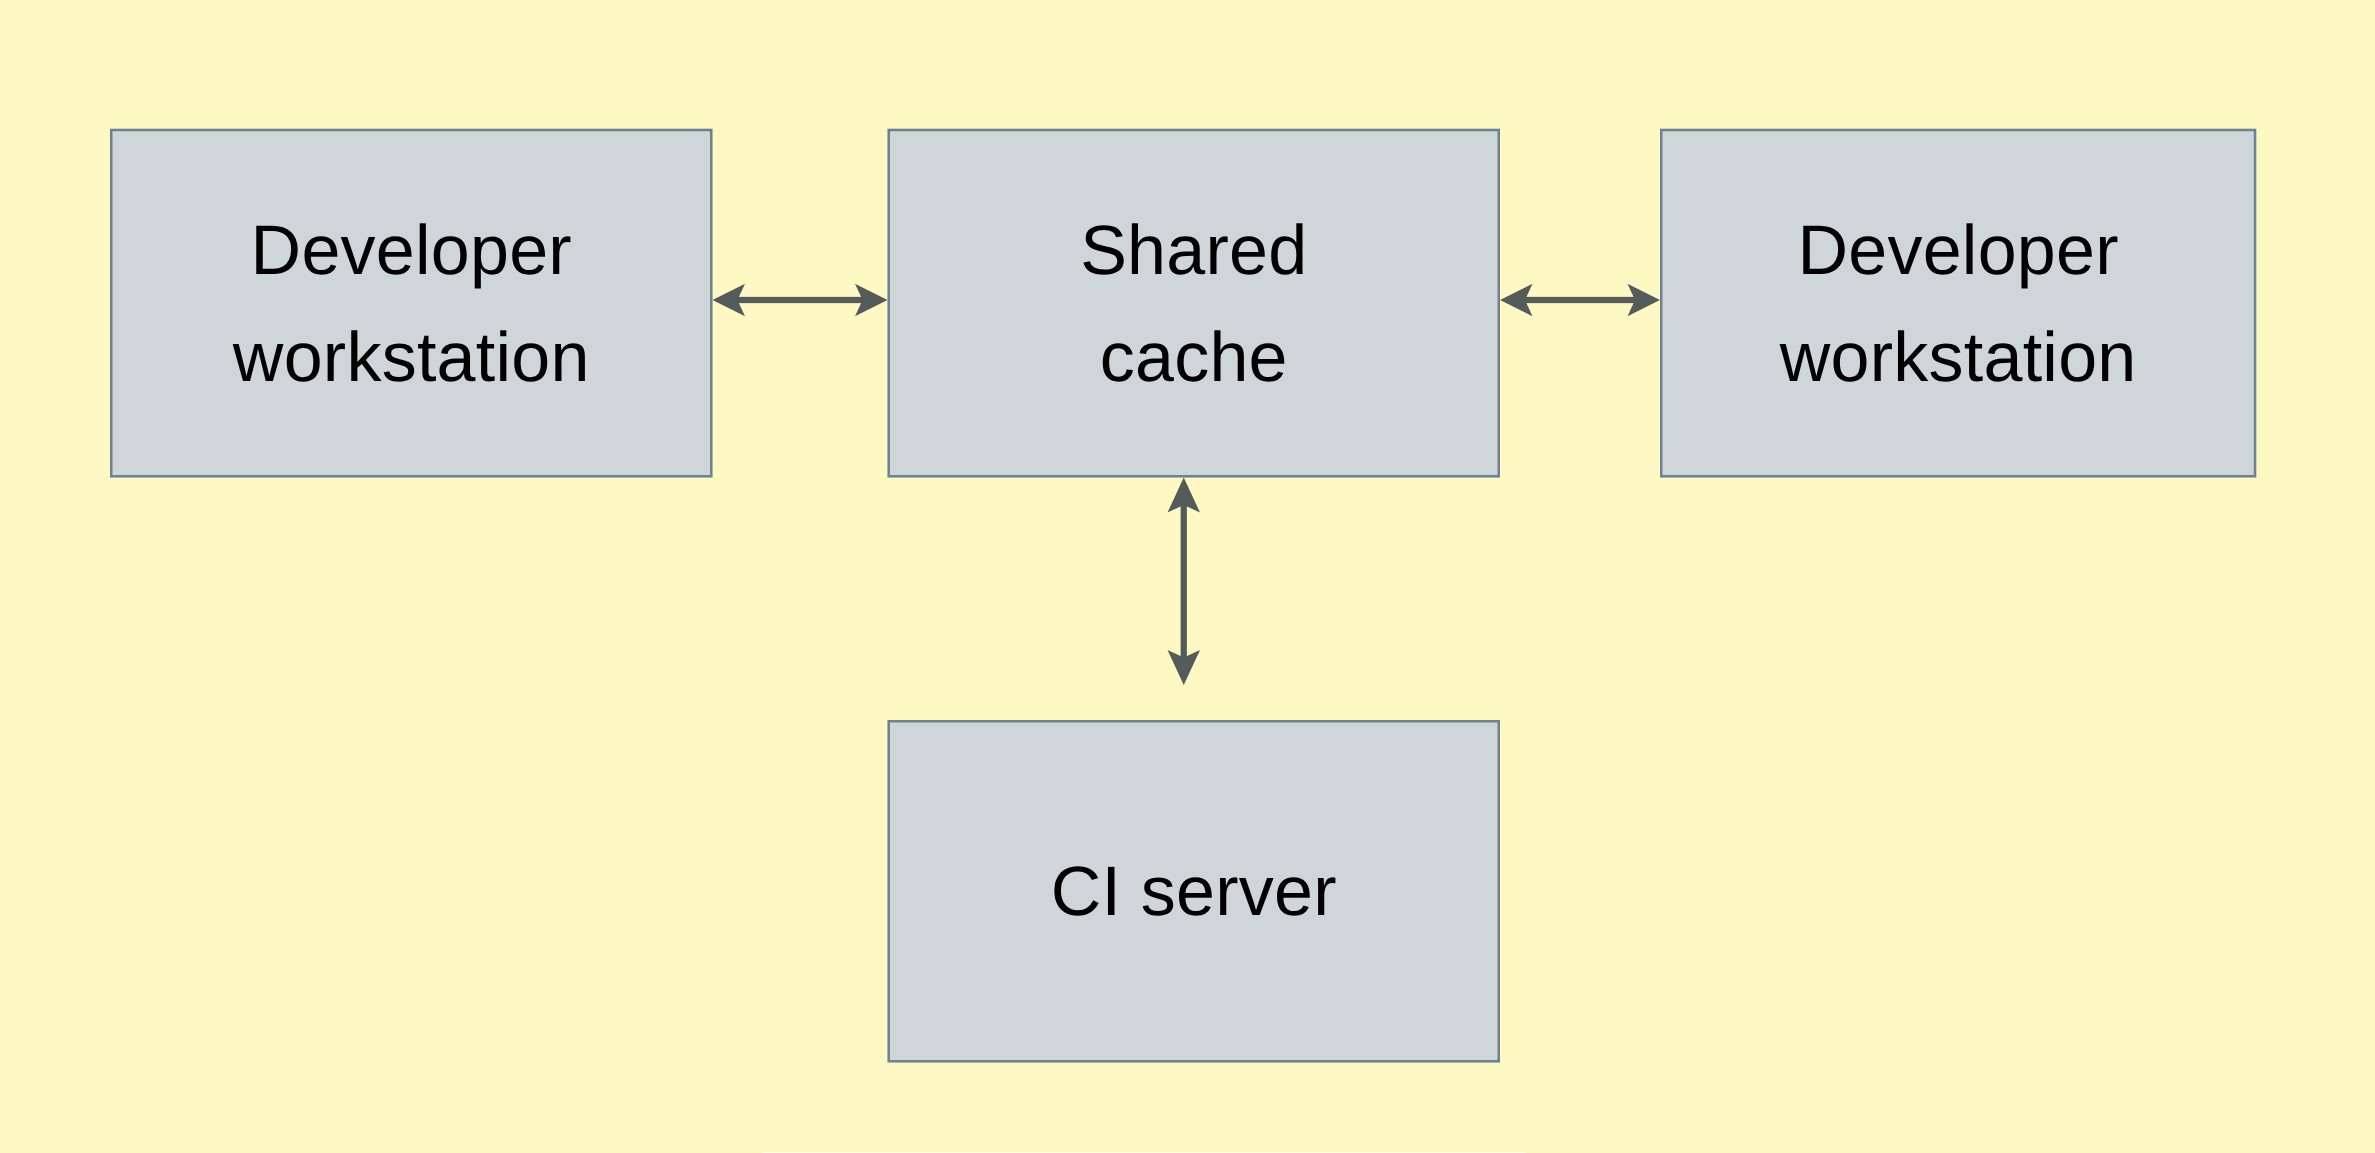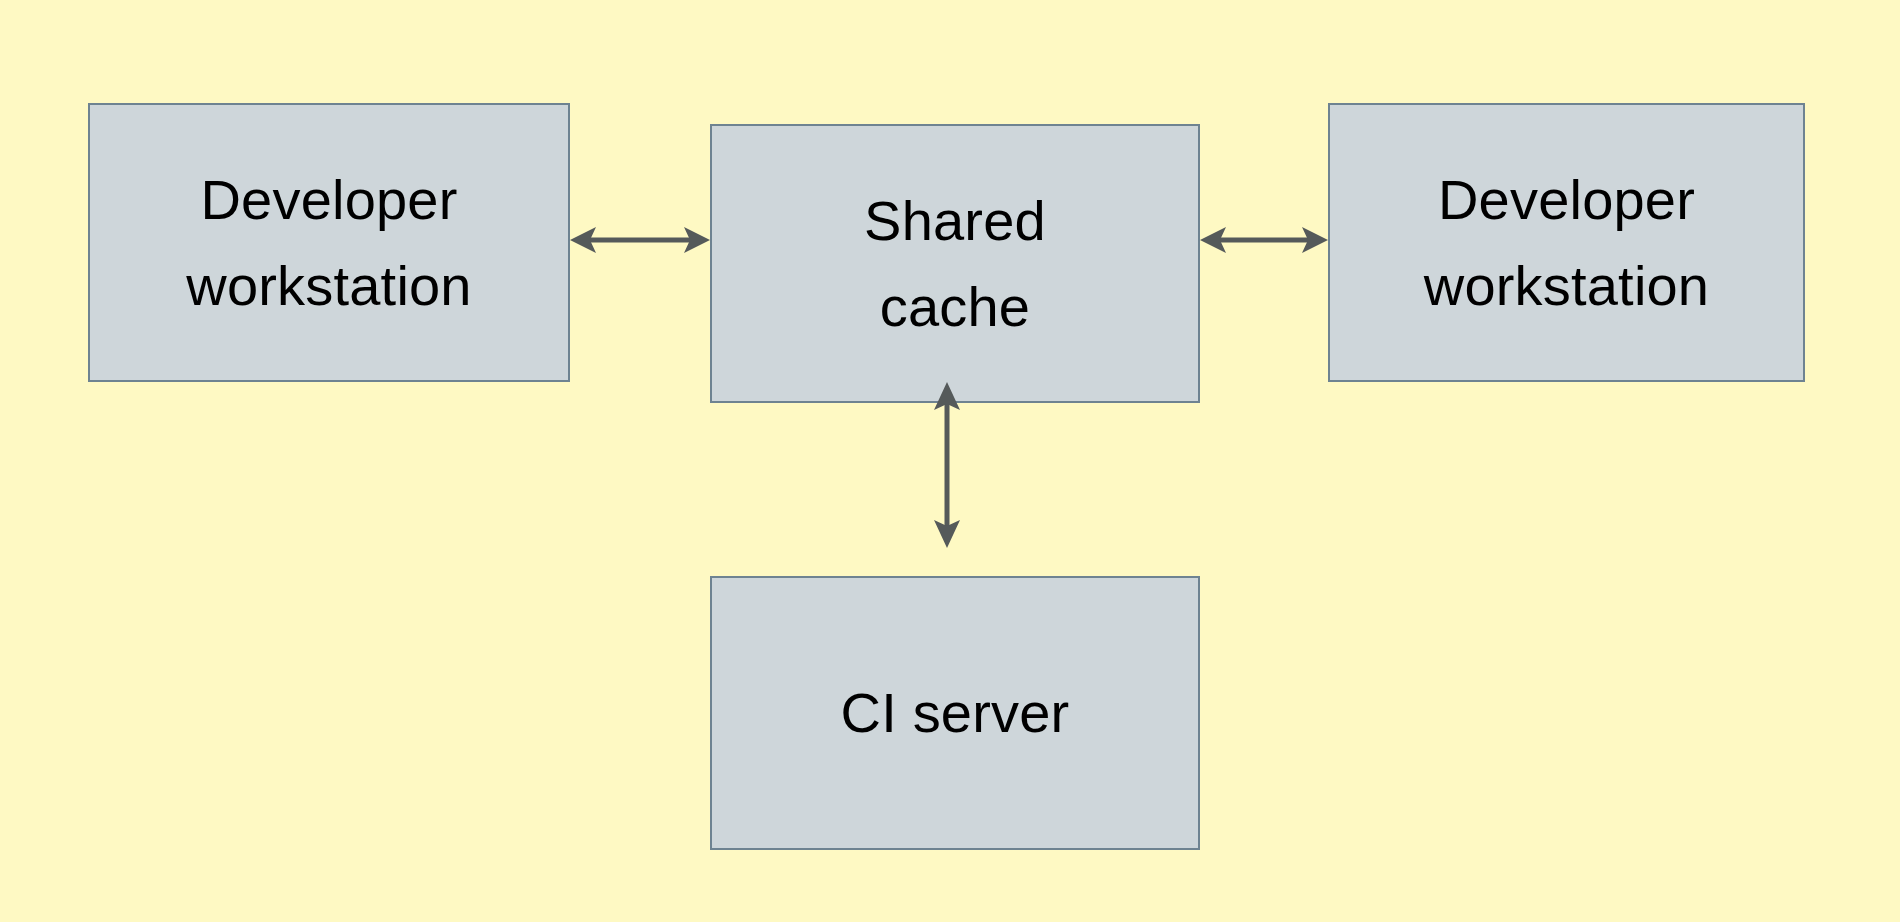--- a/index.html
+++ b/index.html
@@ -32,21 +32,21 @@
     color: #000000;
     font-size: 56px;
     line-height: 86px;
     font-weight: 400;
     letter-spacing: 0.2px;
     white-space: pre-line;
     padding: 0 10px;
   }
   
   #node-dev-left   { left: 88px;   top: 103px; width: 482px; height: 279px; }
-  #node-shared     { left: 710px;  top: 103px; width: 490px; height: 279px; margin-top: 21px; }
+  #node-shared     { left: 710px;  top: 103px; width: 490px; height: 279px; }
   #node-dev-right  { left: 1328px; top: 103px; width: 477px; height: 279px; }
   #node-ci         { left: 710px;  top: 548px; width: 490px; height: 274px; margin-top: 28px; }
 
   .connector {
     position: absolute;
     overflow: visible;
   }
   #edge-left-shared  { left: 566px;  top: 212px; width: 148px; height: 56px; }
   #edge-shared-right { left: 1196px; top: 212px; width: 136px; height: 56px; }
   #edge-shared-ci    { left: 919px;  top: 378px; width: 56px;  height: 174px; }

